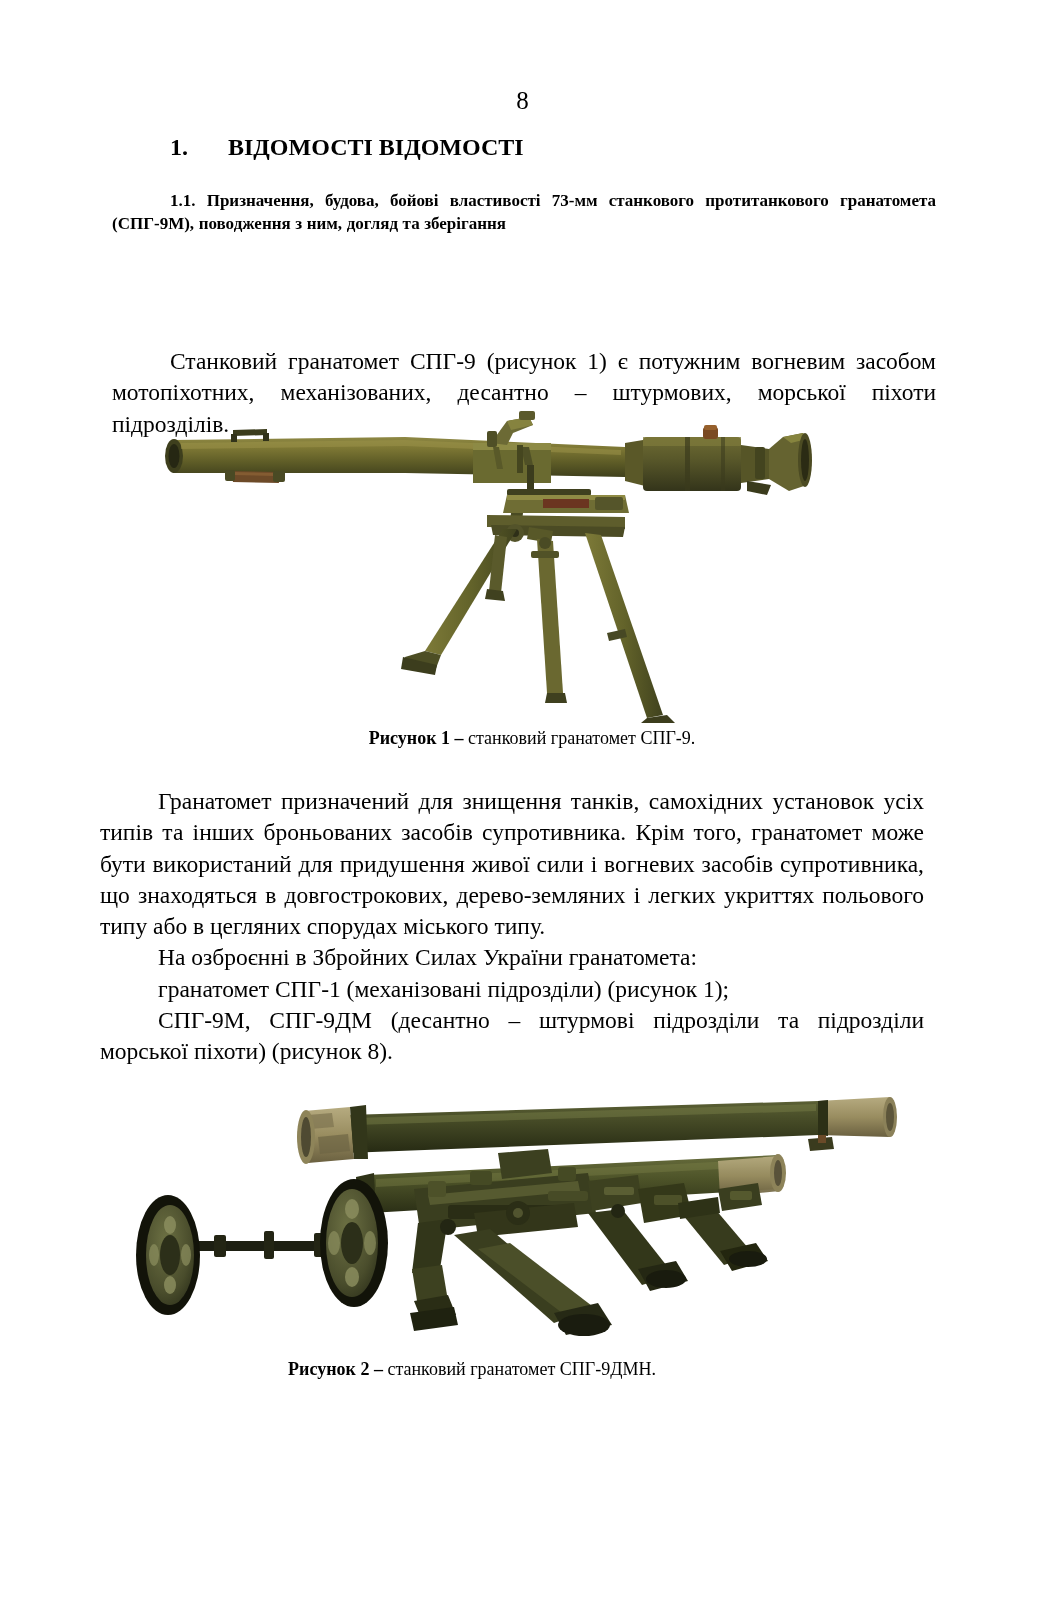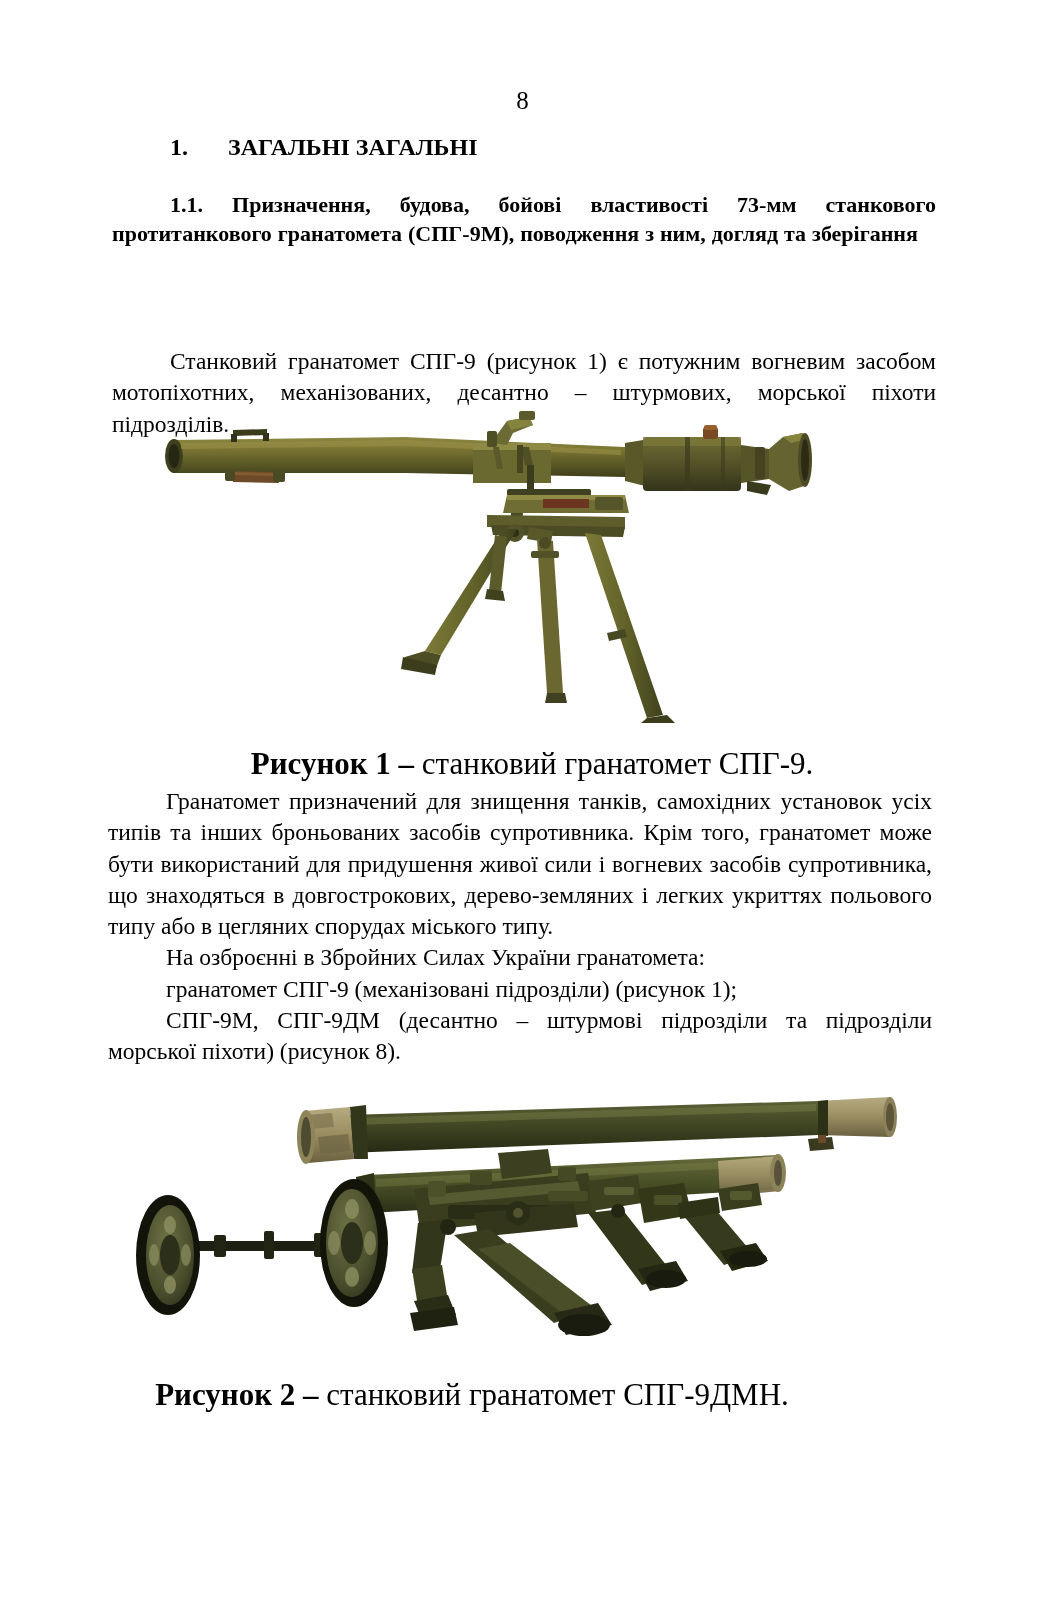--- a/index.html
+++ b/index.html
@@ -41,41 +41,41 @@
     display: flex;
   }
   .heading-1 .num {
     display: inline-block;
     width: 58px;
     padding-left: 58px;
     box-sizing: content-box;
   }
   .heading-2 {
     font-weight: bold;
-    font-size: 22px;
+    font-size: 17px;
     line-height: 1.33;
     text-align: justify;
     text-indent: 58px;
     margin: 0 0 24px 0;
     text-align-last: left;
     word-spacing: 0.02em;
   }
   p.body {
     font-size: 23.5px;
     line-height: 1.33;
     text-align: justify;
     text-indent: 58px;
     margin: 0;
     text-align-last: left;
   }
   .fig-caption {
-    font-size: 31px;
+    font-size: 18px;
     line-height: 1.2;
     text-align: center;
-    margin: 17px;
+    margin: 0;
     padding-left: 19px;
   }
   .fig-caption b { font-weight: bold; }
 
   
   .fig1-wrap {
     position: absolute;
     left: 155px;
     top: 403px;
     width: 680px;
@@ -90,35 +90,35 @@
   }
   .cap1 {
     position: absolute;
     left: 0; top: 728px; width: 1045px;
   }
   .cap2 {
     position: absolute;
     left: 0; top: 1359px; width: 925px;
   }
   .para-block-1 { position: absolute; left: 112px; top: 310px; width: 824px; margin-top: 36px; }
-  .para-block-2 { position: absolute; left: 108px; top: 786px; width: 824px; }
+  .para-block-2 { position: absolute; left: 100px; top: 786px; width: 824px; }
   svg { display: block; }
 </style>
 </head>
 <body>
 
 <div class="page">
 
   <div class="page-number">8</div>
 
   <div class="content">
 
     <div class="heading-1">
       <span class="num">1.</span>
-      <span>ЗАГАЛЬНІ ЗАГАЛЬНІ</span>
+      <span>ВІДОМОСТІ ВІДОМОСТІ</span>
     </div>
 
     <div class="heading-2">1.1. Призначення, будова, бойові властивості 73-мм станкового протитанкового гранатомета (СПГ-9М), поводження з ним, догляд та зберігання</div>
   </div>
 
   <div class="para-block-1">
     <p class="body">Станковий гранатомет СПГ-9 (рисунок 1) є потужним вогневим засобом мотопіхотних, механізованих, десантно – штурмових, морської піхоти підрозділів.</p>
   </div>
 
   <div class="fig1-wrap">
@@ -233,21 +233,21 @@
 
   <div class="cap1">
     <p class="fig-caption">
       <b>Рисунок 1 – </b><span>станковий  гранатомет СПГ-9.</span>
     </p>
   </div>
 
   <div class="para-block-2">
     <p class="body">Гранатомет призначений для знищення танків, самохідних установок усіх типів та інших броньованих засобів супротивника. Крім того, гранатомет може бути використаний для придушення живої сили і вогневих засобів супротивника, що знаходяться в довгострокових, дерево-земляних і легких укриттях польового типу або в цегляних спорудах міського типу.</p>
     <p class="body">На озброєнні в Збройних Силах України гранатомета:</p>
-    <p class="body">гранатомет СПГ-9 (механізовані підрозділи) (рисунок 1);</p>
+    <p class="body">гранатомет СПГ-1 (механізовані підрозділи) (рисунок 1);</p>
     <p class="body">СПГ-9М, СПГ-9ДМ (десантно – штурмові підрозділи та підрозділи морської піхоти) (рисунок 8).</p>
   </div>
 
   <div class="fig2-wrap">
     <svg viewBox="0 0 810 280" width="810" height="280" aria-label="SPG-9DMN">
       <defs>
         <linearGradient id="tubeB" x1="0" y1="0" x2="0" y2="1">
           <stop offset="0%" stop-color="#5b6035"></stop>
           <stop offset="35%" stop-color="#474c27"></stop>
           <stop offset="100%" stop-color="#262a13"></stop>

